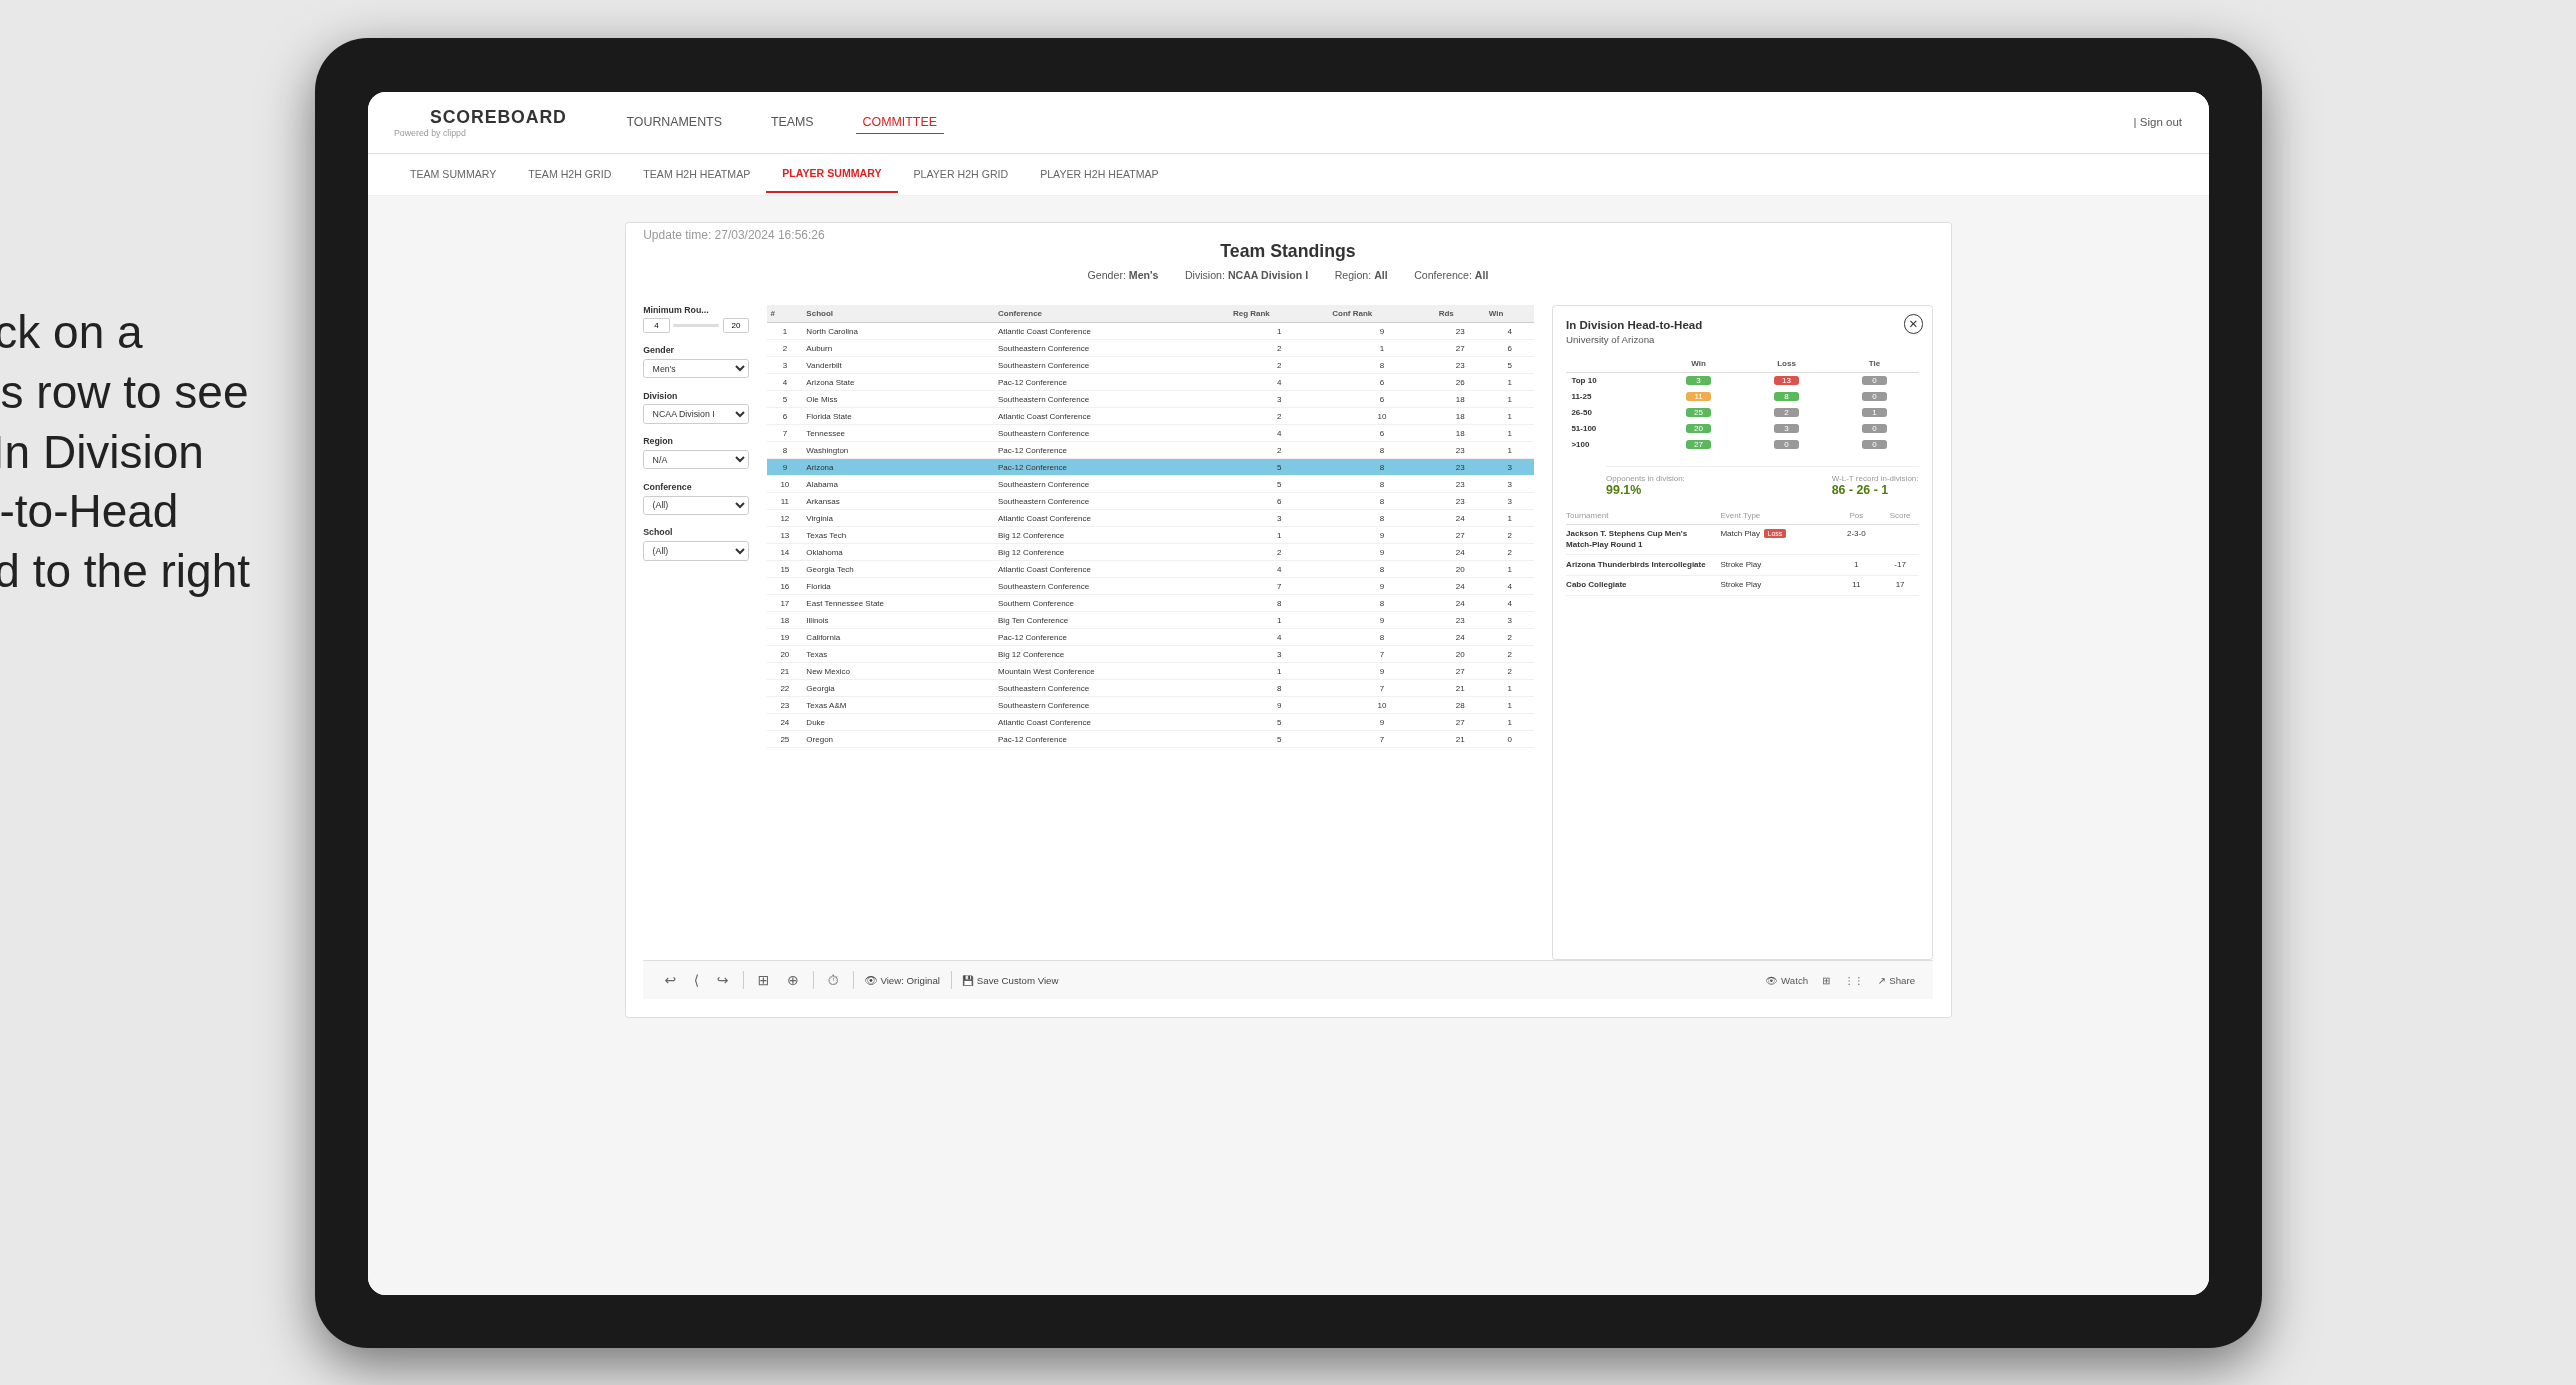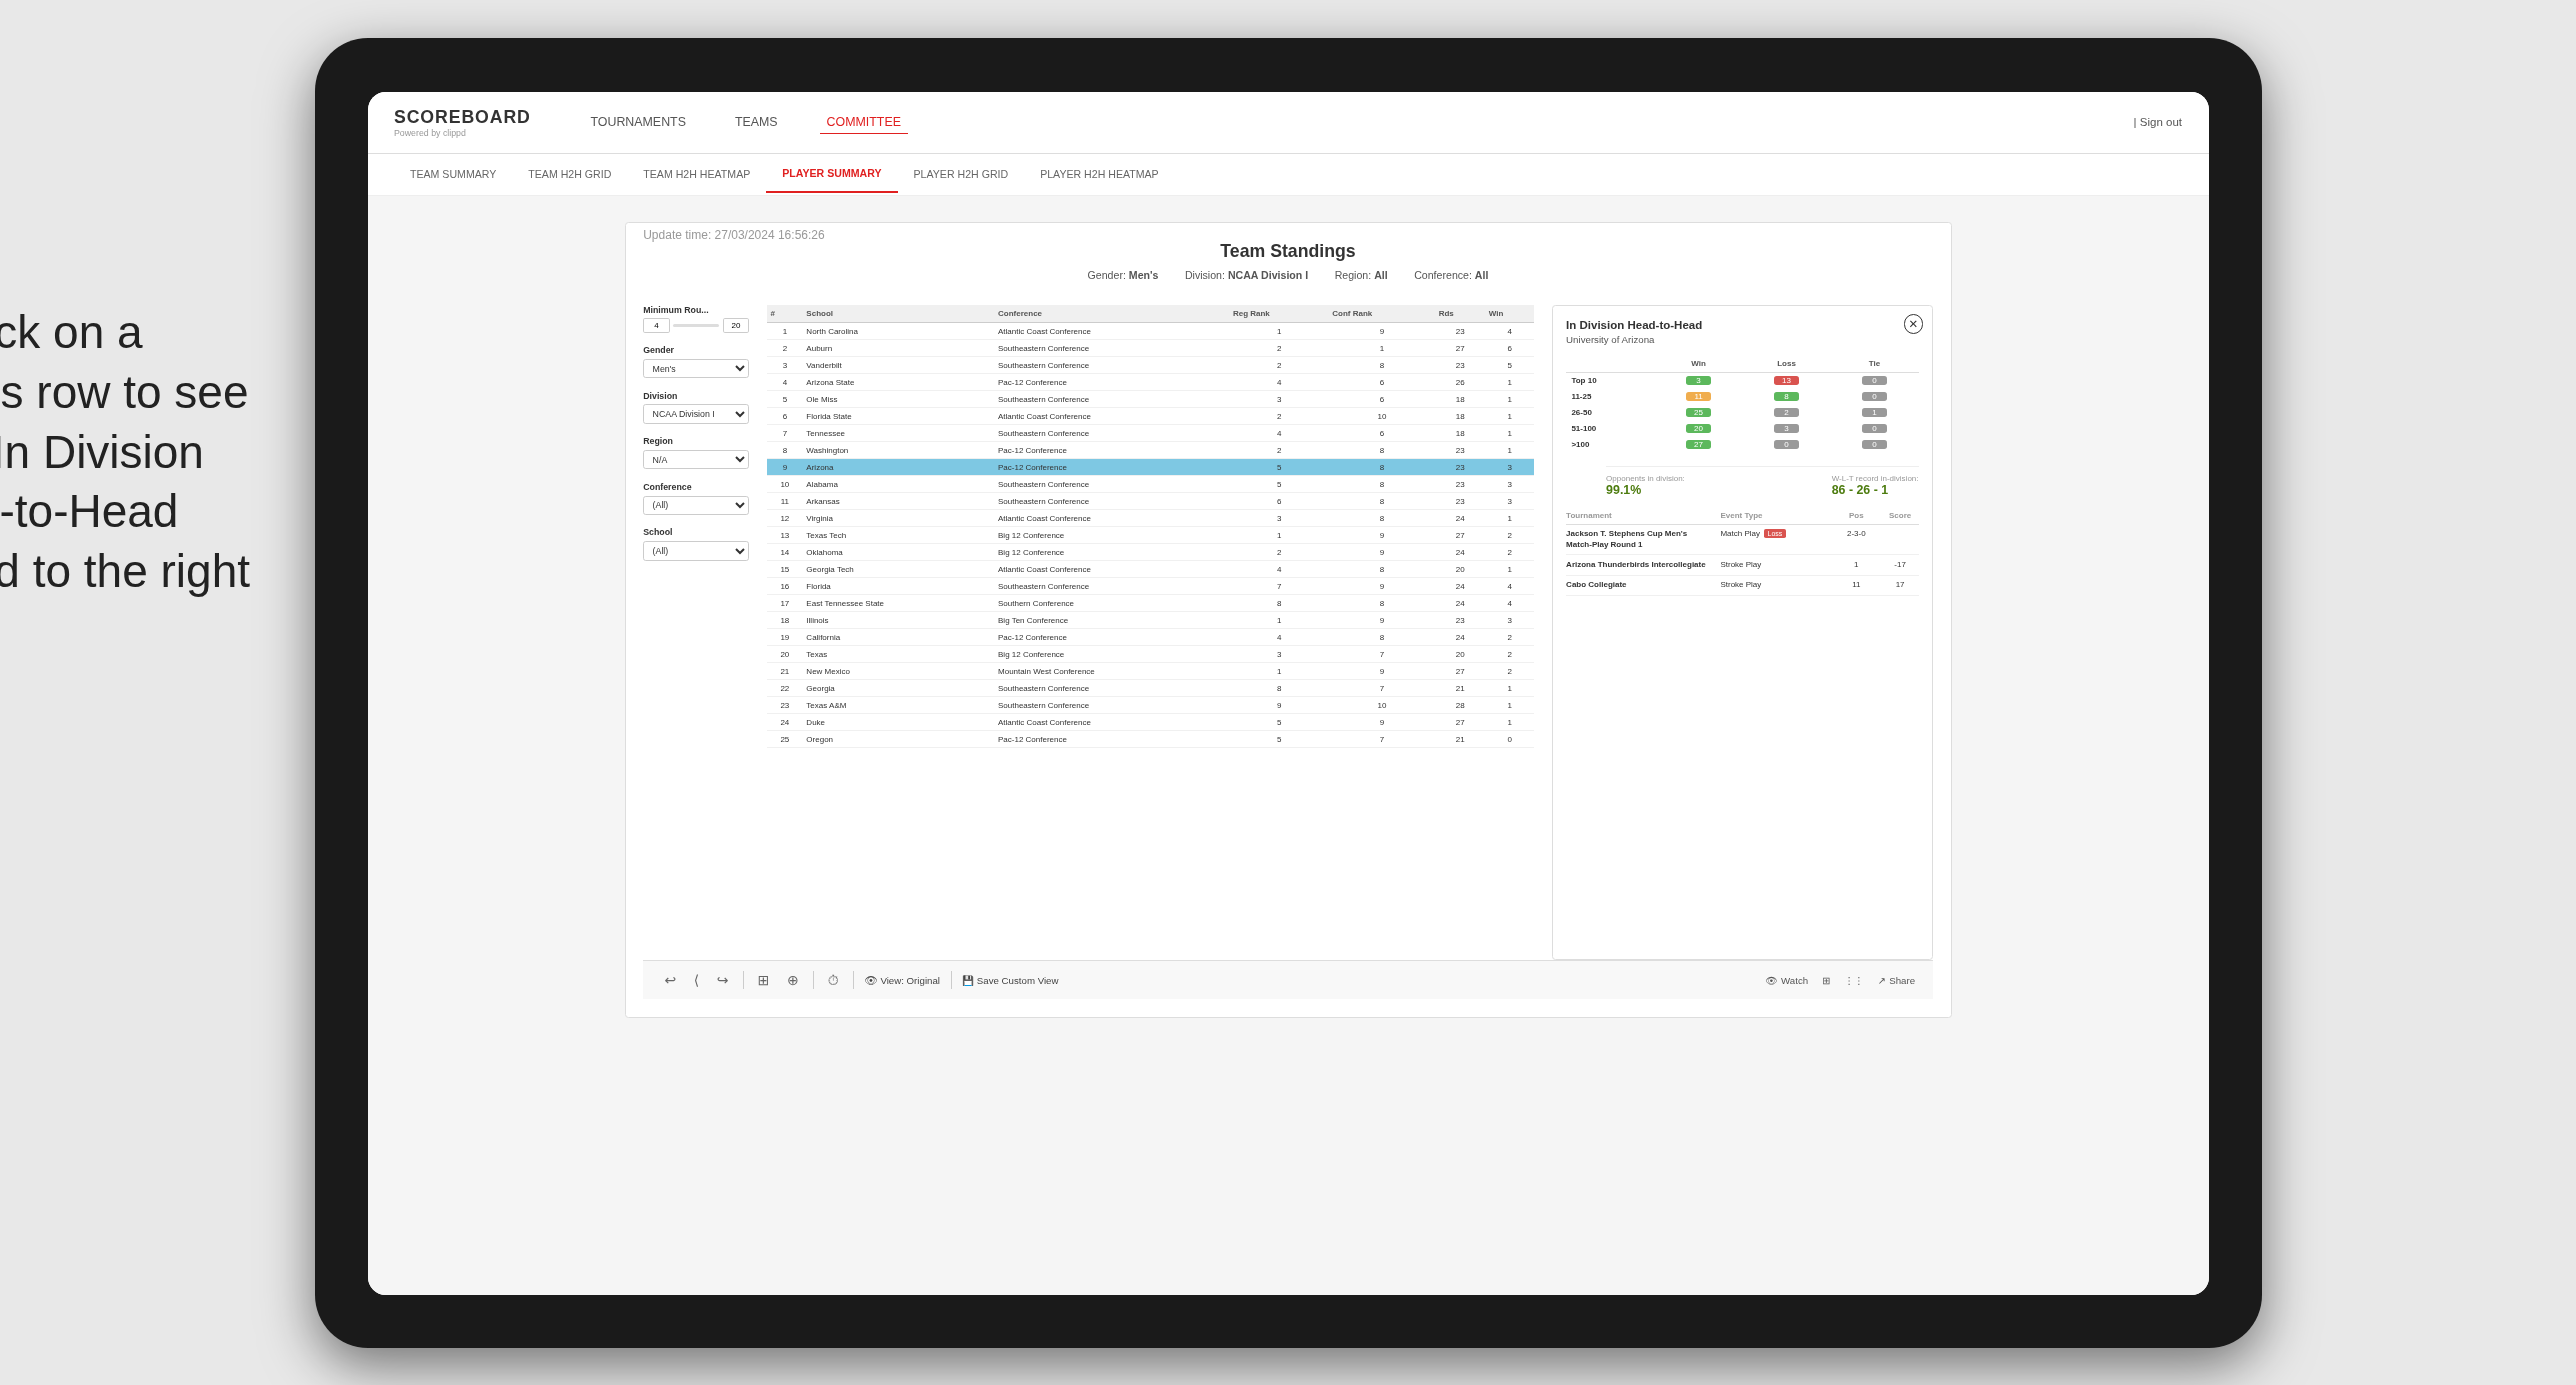--- a/index.html
+++ b/index.html
@@ -74,20 +74,21 @@
       display: flex;
       flex-direction: column;
       margin-right: 17.7px;
     }
 
     .logo-text {
       font-size: 17.7px;
       font-weight: 900;
       color: #333;
       letter-spacing: 0.9px;
+      margin-left: 36px;
     }
 
     .logo-sub {
       font-size: 8.8px;
       color: #999;
     }
 
     .nav-item {
       font-size: 12.4px;
       color: #555;
@@ -419,21 +420,21 @@
 
     .tournament-score {
       flex: 0.5;
       text-align: center;
     }
 
     .tournament-header {
       display: flex;
       gap: 7px;
       padding: 3.5px 0;
-      font-weight: 700;
+      font-weight: 400;
       font-size: 8px;
       color: #999;
       border-bottom: 0.9px solid #ddd;
     }
 
     
     .bottom-toolbar {
       height: 39px;
       background: #f8f8f8;
       border-top: 0.9px solid #ddd;

